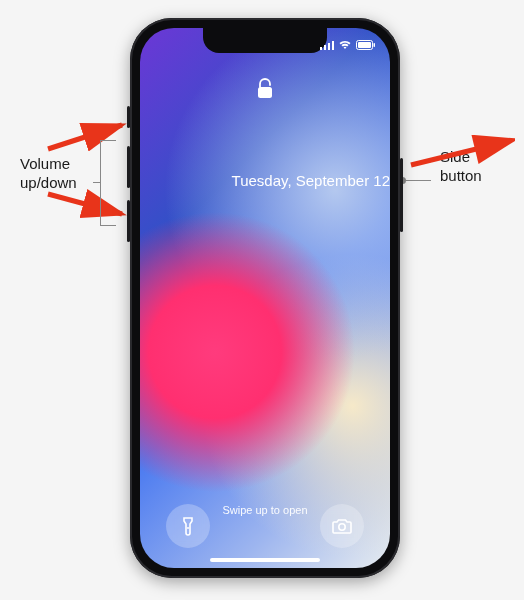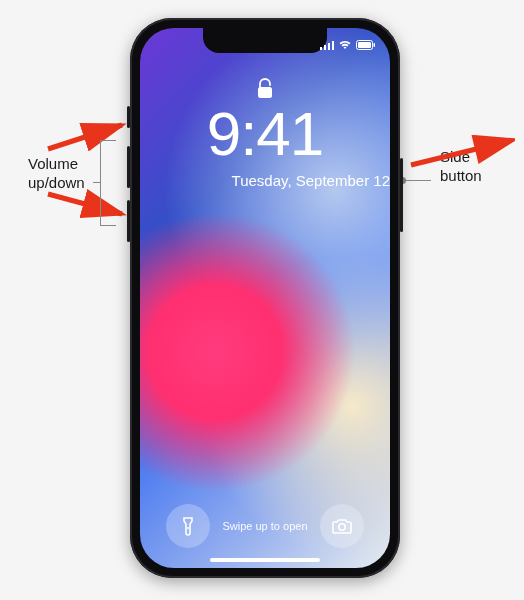--- a/index.html
+++ b/index.html
@@ -94,21 +94,20 @@
     font-size: 15px;
     font-weight: 400;
     z-index: 3;
   }
 
   .bottom-row {
     position: absolute;
     bottom: 20px; left: 0; right: 0;
     display: flex;
     justify-content: space-between;
-    align-items: center;
     padding: 0 26px;
     z-index: 3;
   }
   .circle-btn {
     width: 44px; height: 44px;
     border-radius: 50%;
     background: rgba(255,255,255,0.25);
     backdrop-filter: blur(4px);
     display: flex; align-items: center; justify-content: center;
     color: #fff;
@@ -128,21 +127,21 @@
   }
 
   
   .label {
     position: absolute;
     font-size: 15px;
     color: #1a1a1a;
     line-height: 1.25;
     text-align: left;
   }
-  .label-left { left: 28px; top: 155px; width: 80px; }
+  .label-left { left: 20px; top: 155px; width: 80px; }
   .label-right { left: 440px; top: 148px; width: 70px; }
 
   
   .arrow {
     position: absolute;
   }
 
   
   .bracket {
     position: absolute;
@@ -250,21 +249,20 @@
         </span>
       </div>
 
       <div class="lock-icon">
         <svg width="18" height="22" viewBox="0 0 18 22">
             <path d="M4 9 V6 a5 5 0 0 1 10 0 V7" fill="none" stroke="#fff" stroke-width="1.8" stroke-linecap="round"></path>
             <rect x="2" y="9" width="14" height="11" rx="2.5" fill="#fff"></rect>
           </svg>
       </div>
 
-      <div class="time">9:41</div>
       <div class="date">Tuesday, September 12</div>
 
       <div class="bottom-row">
         <div class="circle-btn">
           <svg width="18" height="22" viewBox="0 0 18 22">
               <path d="M5 3 h8 v3 l-2 3 v9 a2 2 0 0 1 -4 0 v-9 l-2 -3 Z" fill="none" stroke="#fff" stroke-width="1.6"></path>
               <circle cx="9" cy="13" r="1" fill="#fff"></circle>
             </svg>
         </div>
         <div class="swipe-text">Swipe up to open</div>

